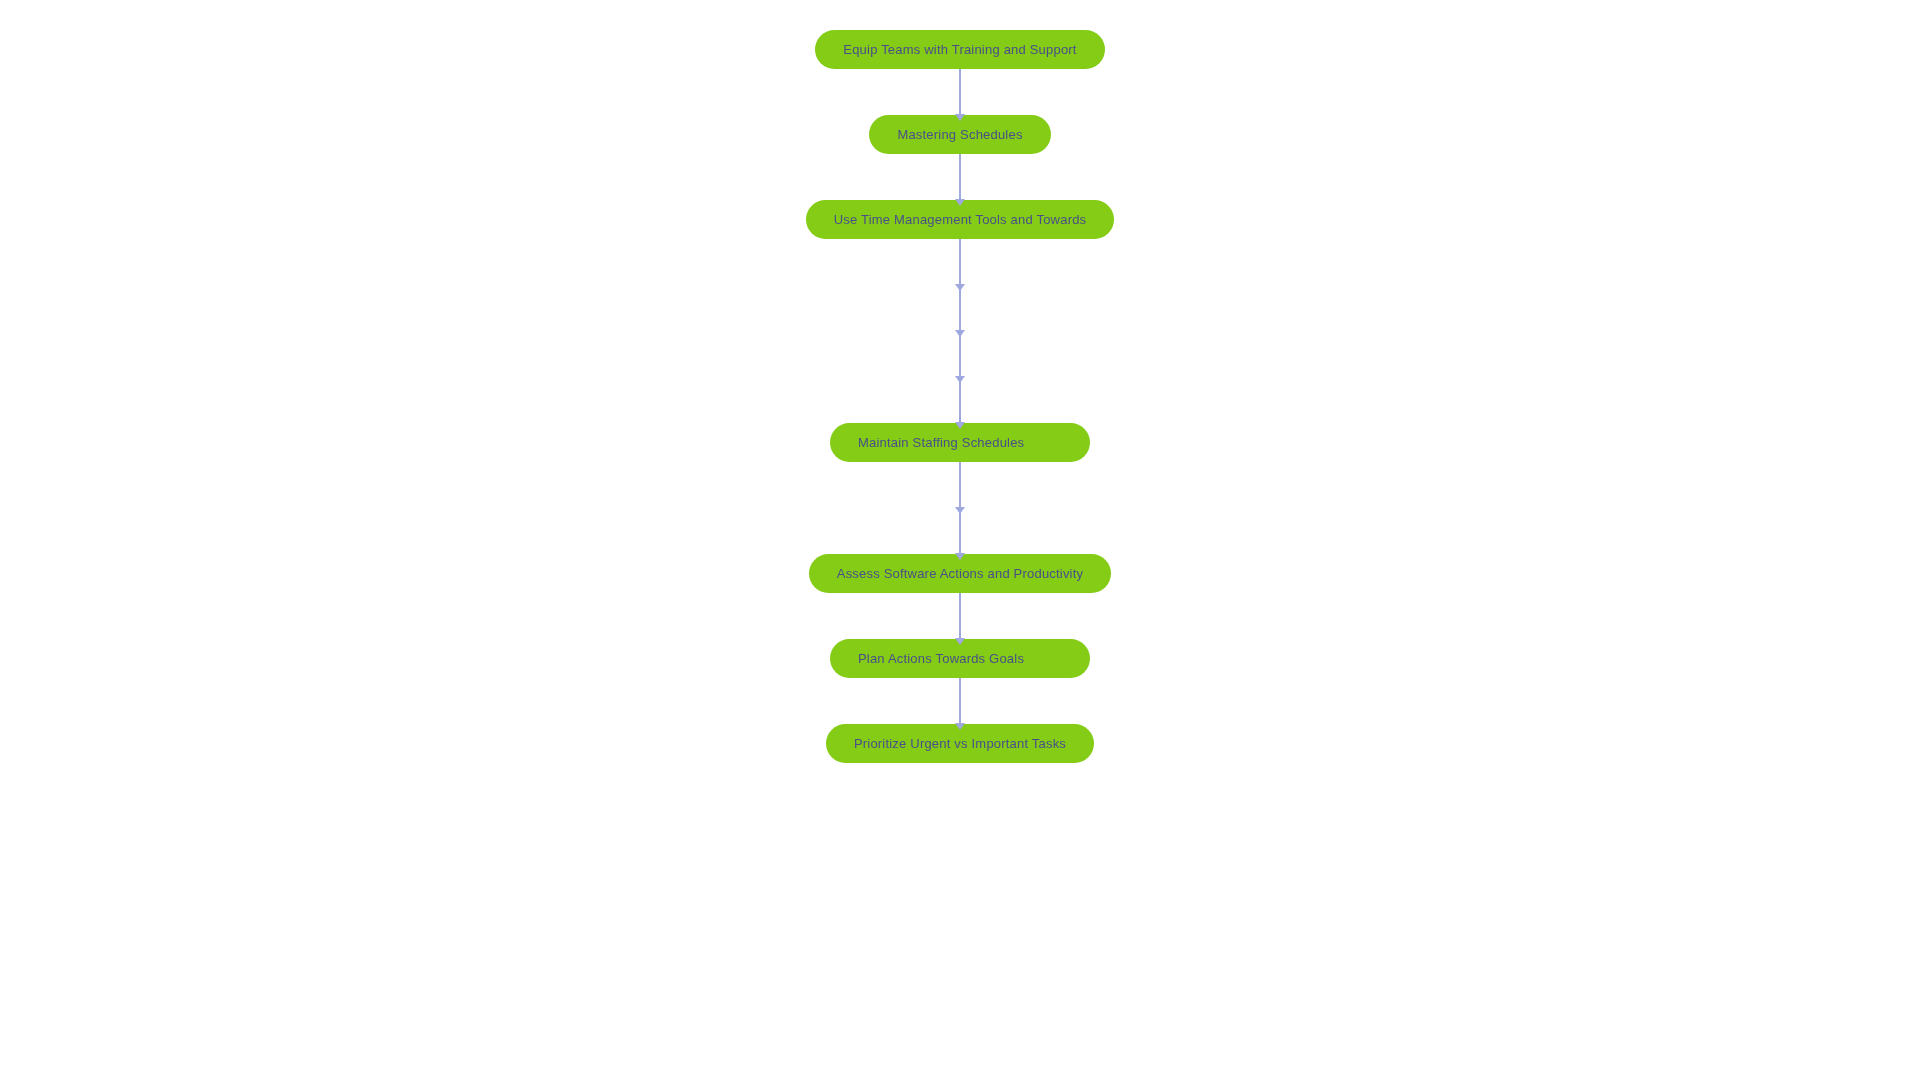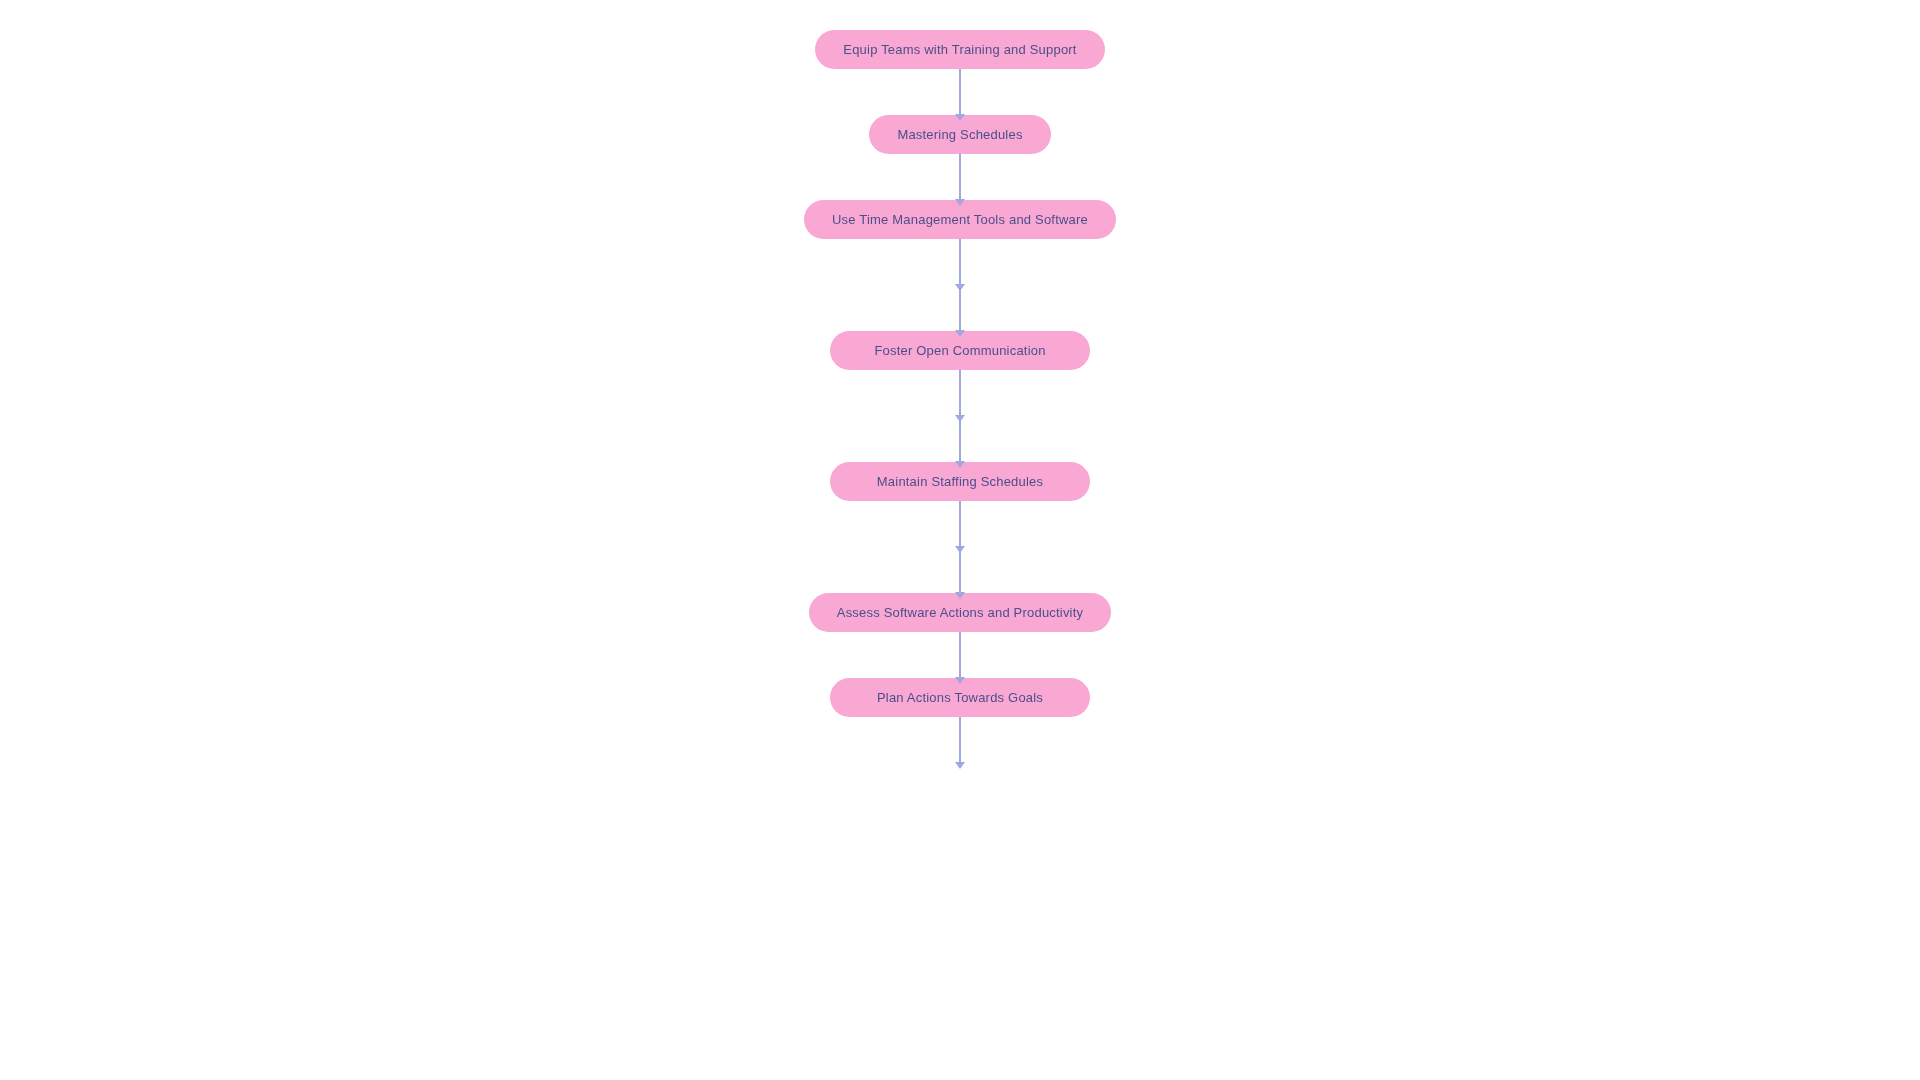--- a/index.html
+++ b/index.html
@@ -20,27 +20,27 @@
     }
 
     .flowchart-container {
       display: flex;
       flex-direction: column;
       align-items: center;
       padding: 10px 0;
     }
 
     .flow-node {
-      background: #f9a8d4;
+      background: #84cc16;
       border-radius: 50px;
       padding: 12px 28px;
       color: #4a4f8a;
       font-size: 13px;
       font-weight: 400;
-      text-align: center;
+      text-align: left;
       white-space: nowrap;
       min-width: 160px;
       letter-spacing: 0.2px;
     }
 
     .flow-node.wide {
       min-width: 260px;
     }
 
     .flow-connector {
@@ -64,26 +64,26 @@
     }
   </style>
 </head>
 <body>
 
 <div class="flowchart-container">
 <div class="flow-node wide">Equip Teams with Training and Support</div>
     <div class="flow-connector"></div>
     <div class="flow-node">Mastering Schedules</div>
     <div class="flow-connector"></div>
-    <div class="flow-node wide">Use Time Management Tools and Software</div>
+    <div class="flow-node wide">Use Time Management Tools and Towards</div>
     <div class="flow-connector"></div>
     <div class="flow-connector"></div>
-    <div class="flow-node wide">Foster Open Communication</div>
     <div class="flow-connector"></div>
     <div class="flow-connector"></div>
     <div class="flow-node wide">Maintain Staffing Schedules</div>
     <div class="flow-connector"></div>
     <div class="flow-connector"></div>
     <div class="flow-node wide">Assess Software Actions and Productivity</div>
     <div class="flow-connector"></div>
     <div class="flow-node wide">Plan Actions Towards Goals</div>
     <div class="flow-connector"></div>
+    <div class="flow-node wide">Prioritize Urgent vs Important Tasks</div>
   </div>
 
 </body></html>

